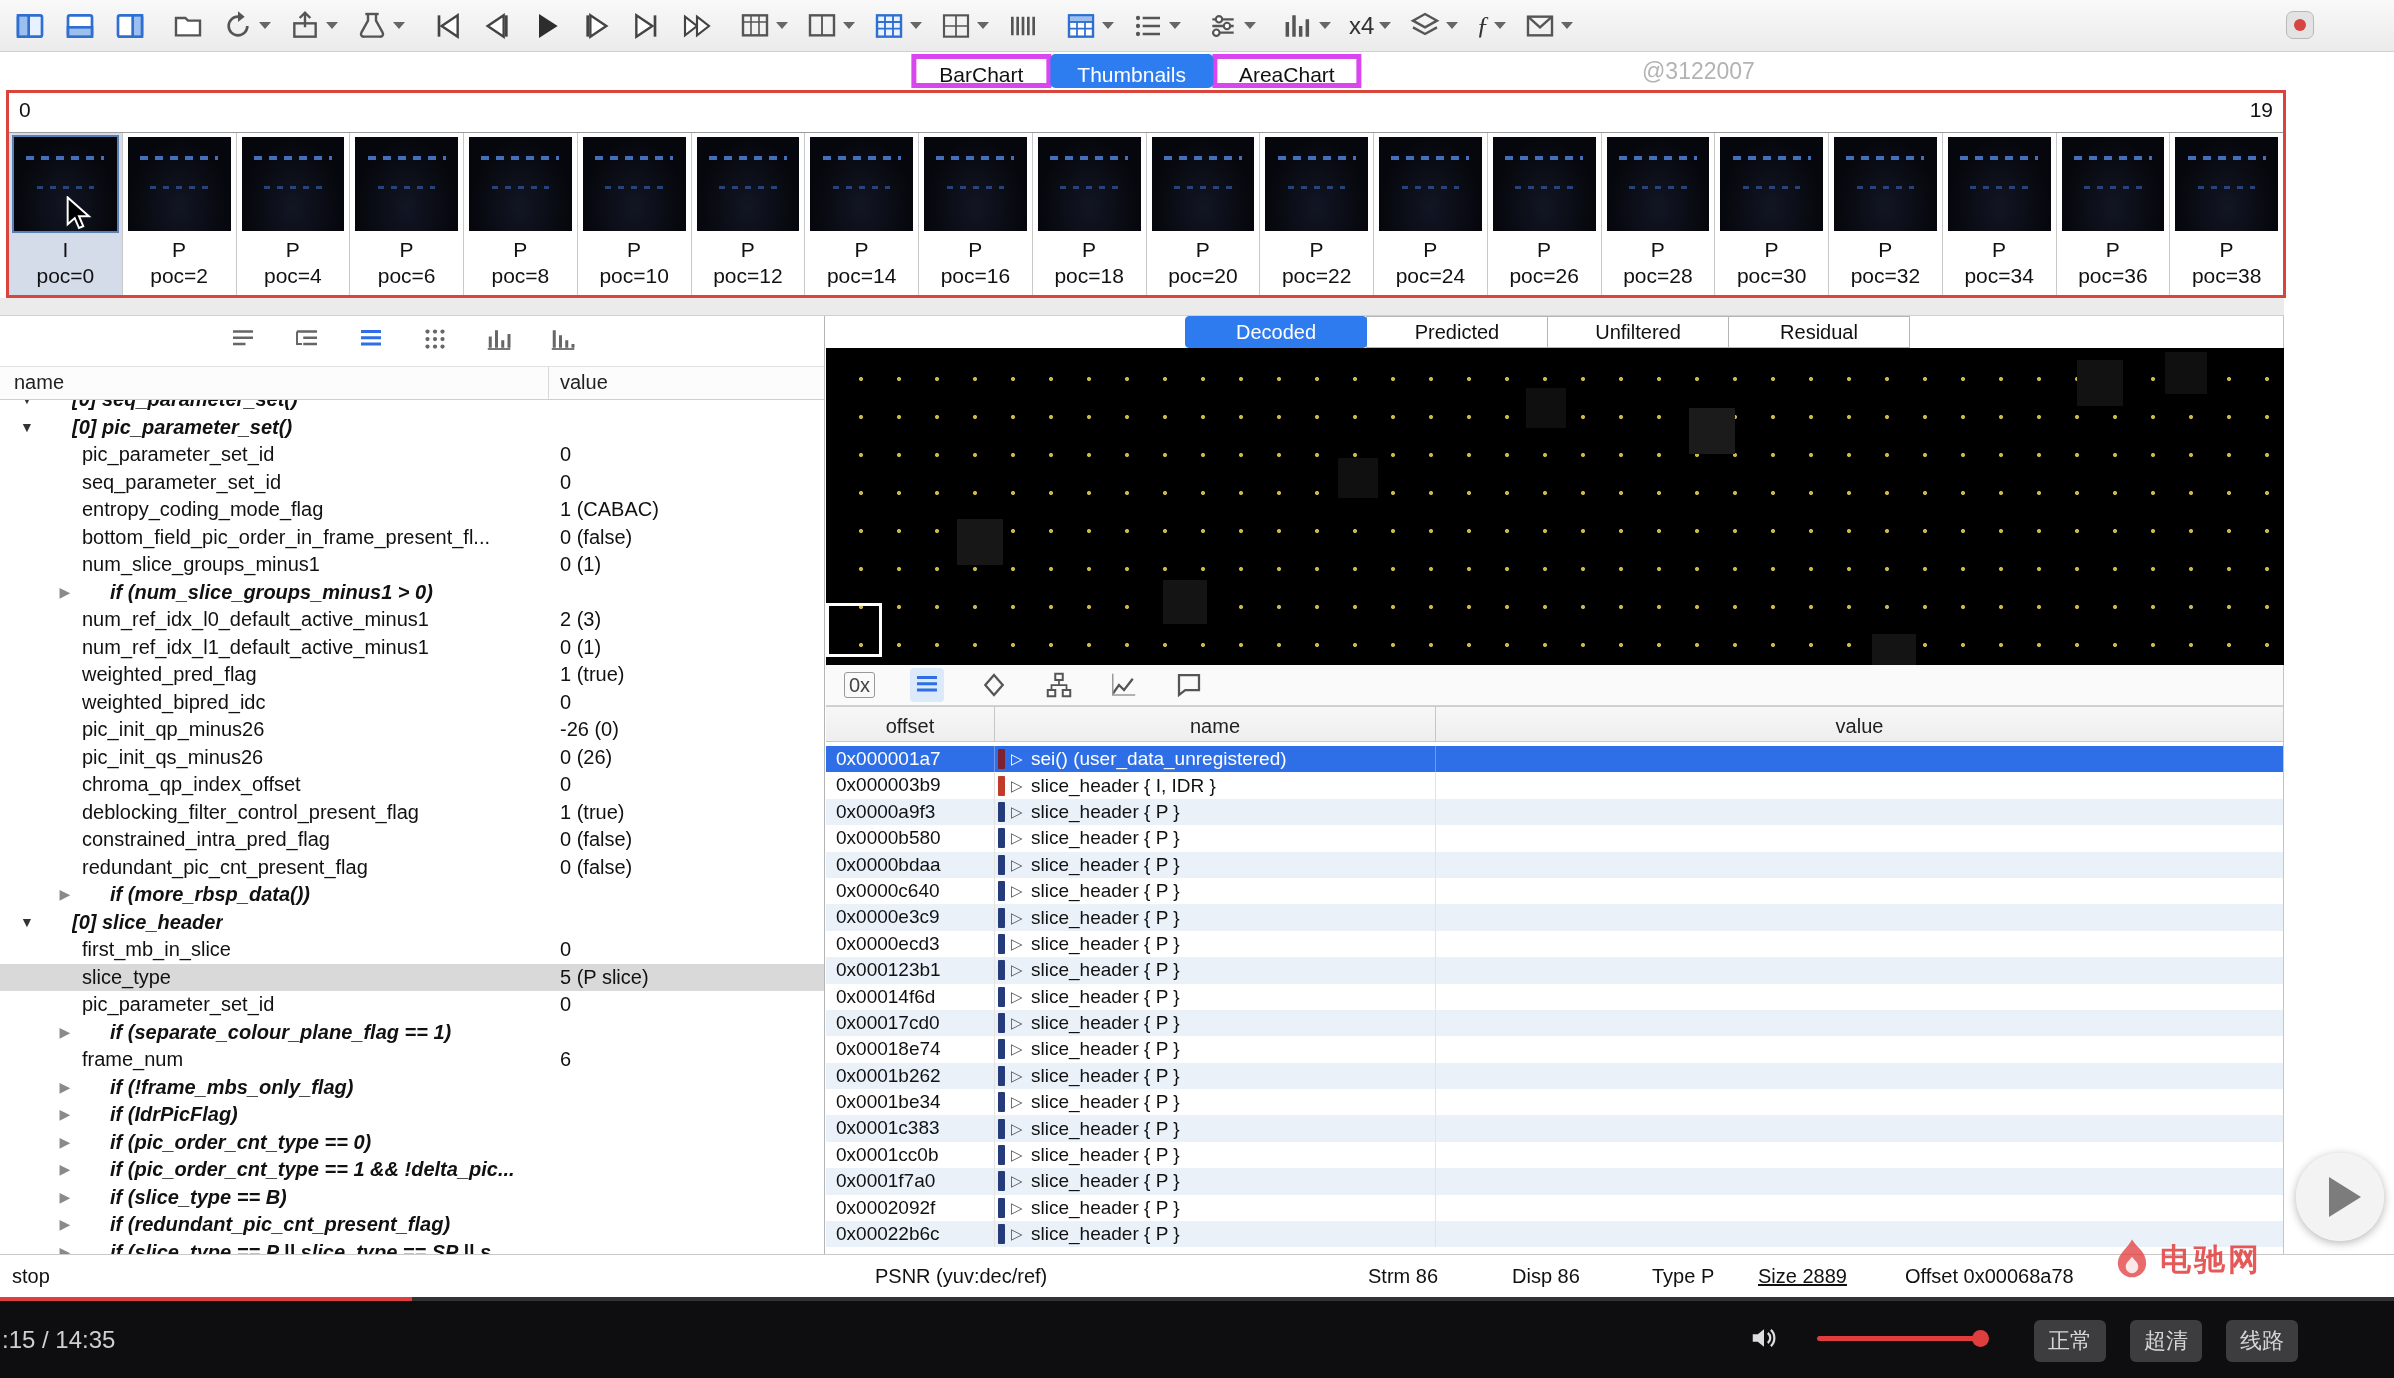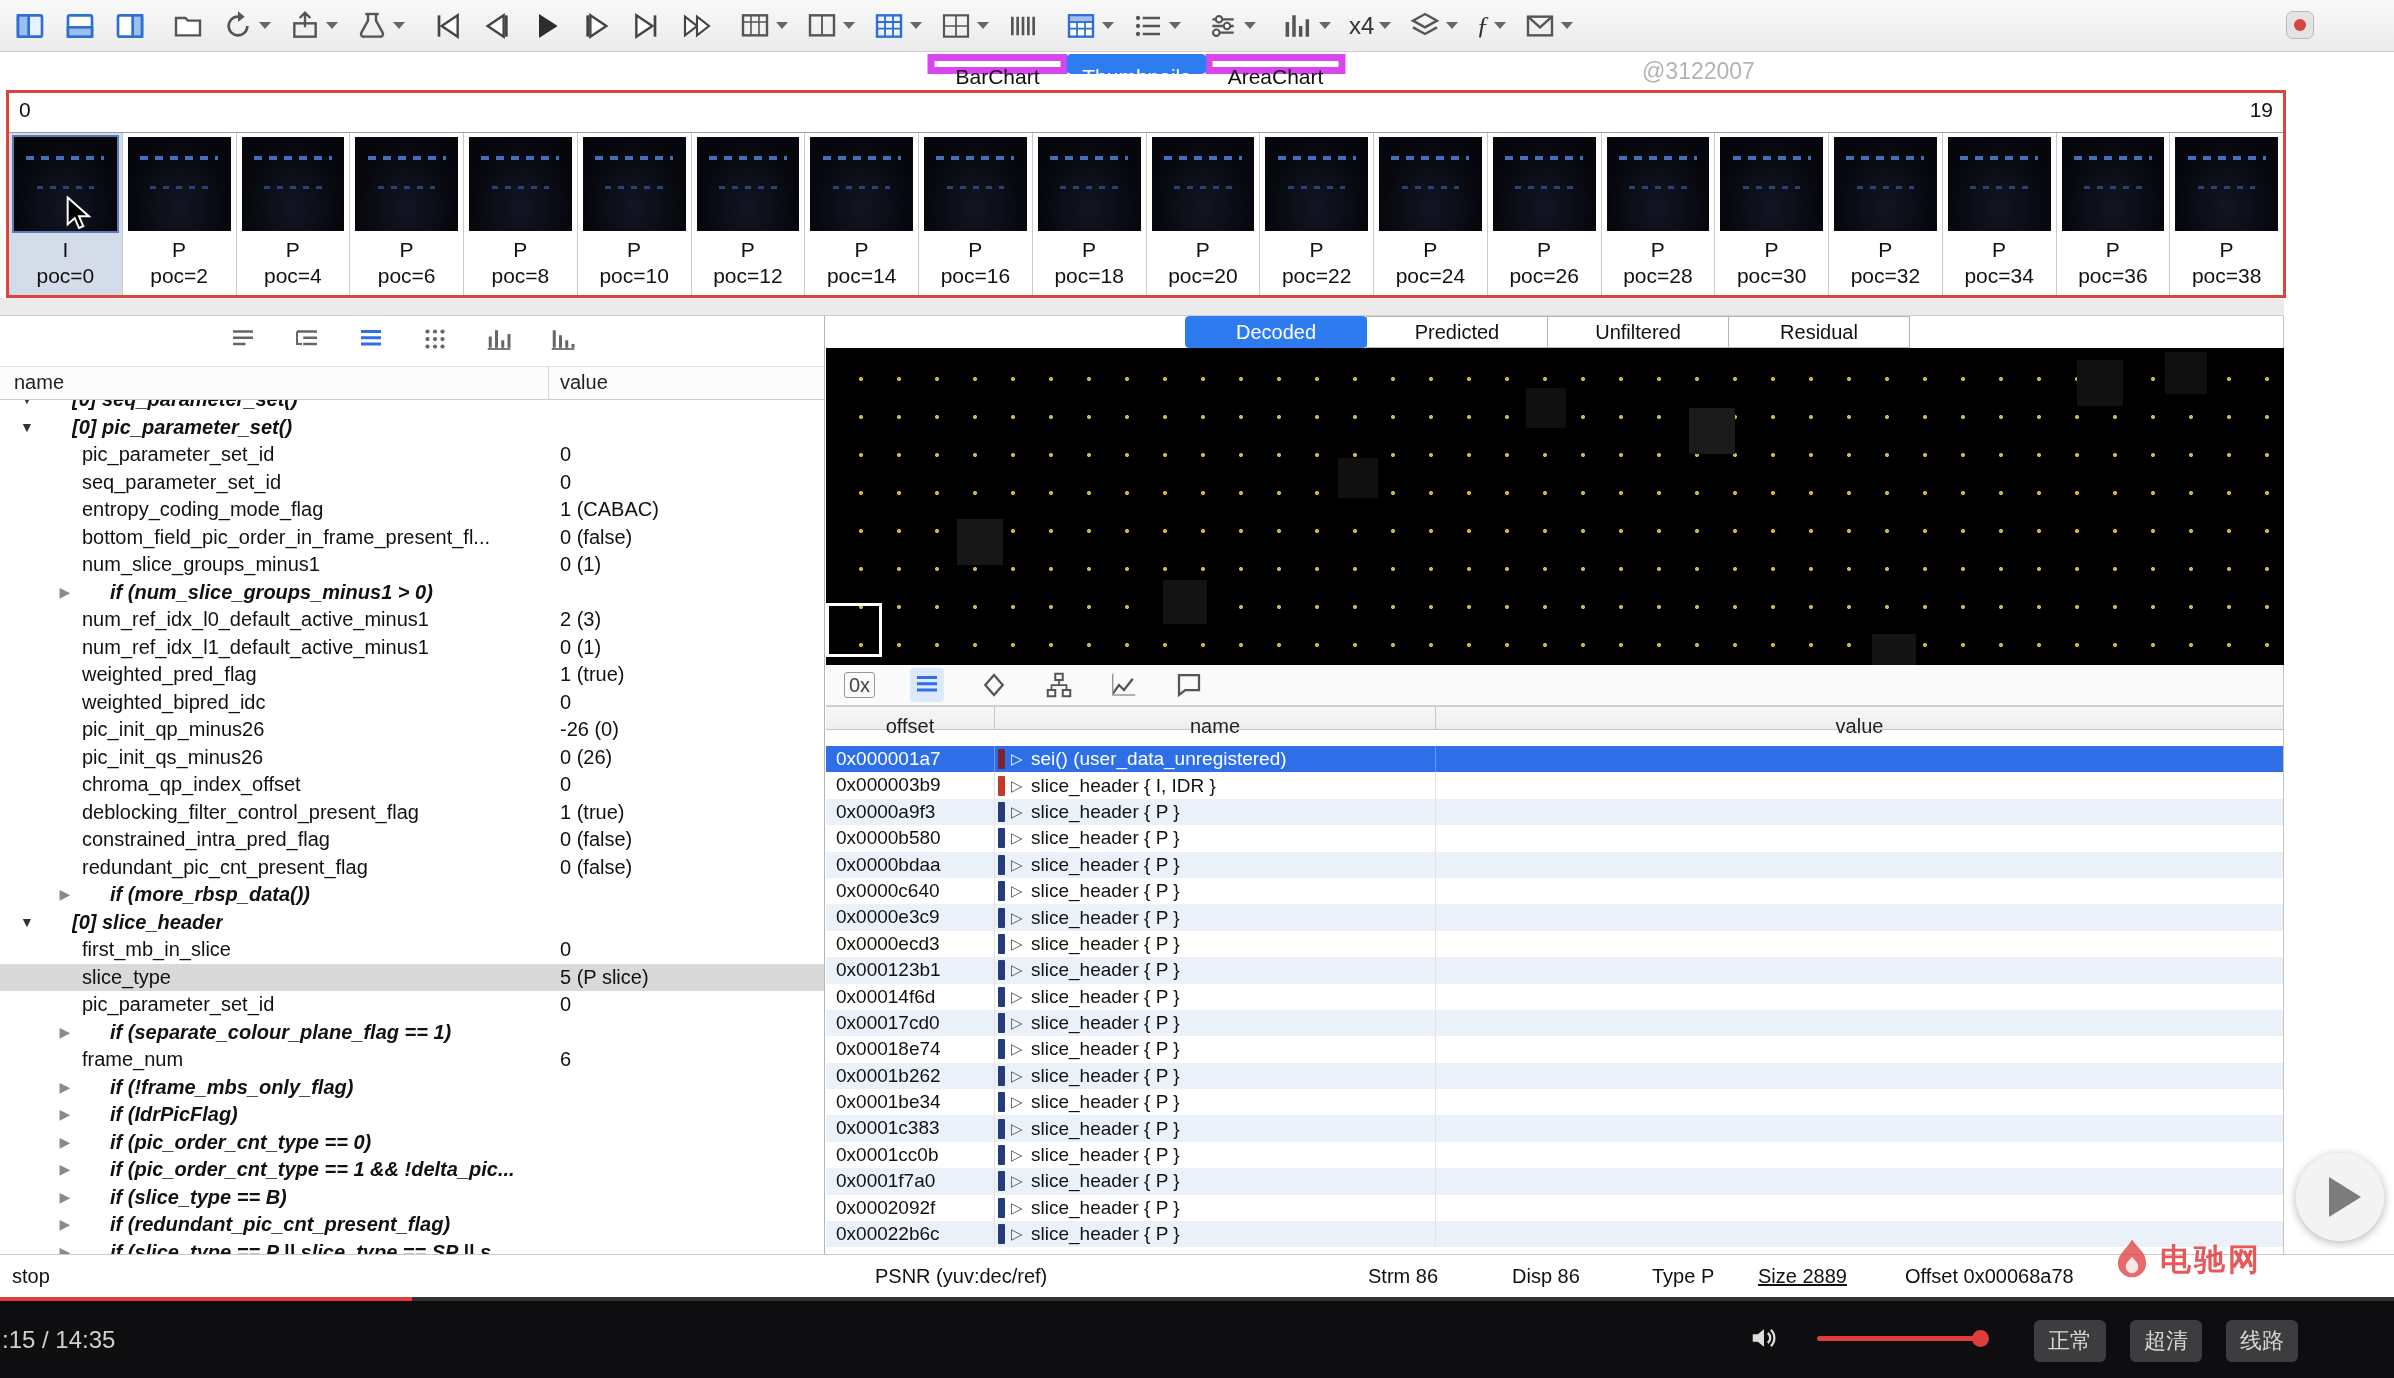--- a/index.html
+++ b/index.html
@@ -14,22 +14,22 @@
   .tic { display:flex; align-items:center; gap:5px; cursor:default; }
   .tic svg { display:block; }
   .chev { width:0; height:0; border-left:6px solid transparent; border-right:6px solid transparent; border-top:7px solid #666; }
   .xtxt { font-size:24px; color:#333; } .fxtxt { font-size:26px; font-style:italic; font-family:"Liberation Serif",serif; color:#333; }
   .rec { position:absolute; left:2286px; top:11px; width:28px; height:28px; border-radius:7px; background:#e3e3e3; border:1px solid #b9b9b9; display:flex; align-items:center; justify-content:center; }
   .rec i { width:12px; height:12px; border-radius:50%; background:#d64541; display:block; }
 
   
   .tabrow { position:absolute; left:0; top:52px; width:2394px; height:38px; background:#fff; }
   .seg { position:absolute; left:1137px; top:2px; transform:translateX(-50%); display:flex; }
-  .seg-btn { min-width:140px; padding:0 6px; height:20px; line-height:32px; text-align:center; font-size:21px;
-    border:7px solid #d946ef; margin-left:-1px; background:#fff; color:#111; }
+  .seg-btn { min-width:140px; padding:0 22px; height:34px; line-height:32px; text-align:center; font-size:21px;
+    border:5px solid #d946ef; margin-left:-1px; background:#fff; color:#111; }
   .seg-btn.active { background:#2e7df0; border-color:#2e7df0; color:#fff; border-radius:5px; z-index:2; }
   .uid { position:absolute; left:1642px; top:6px; font-size:23px; color:#b3b3b3; }
 
   
   .filmstrip { position:absolute; left:6px; top:90px; width:2280px; height:208px; border:3px solid #d9453c; background:#fff; }
   .ruler { position:absolute; left:0; top:0; right:0; height:40px; border-bottom:1px solid #9a9a9a; }
   .r0 { position:absolute; left:10px; top:5px; font-size:21px; }
   .r19 { position:absolute; right:10px; top:5px; font-size:21px; }
   .frames { position:absolute; left:0; top:40px; right:0; bottom:0; display:flex; }
   .fcell { flex:1; border-right:1px solid #c9c9c9; overflow:hidden; }
@@ -76,21 +76,21 @@
   .vtab.active { background:#2e7bf0; border-color:#2e7bf0; color:#fff; border-radius:4px; z-index:2; }
   .frameview { position:absolute; left:0; top:32px; width:1458px; height:317px; background:#000;
     background-image:radial-gradient(circle, rgba(214,194,74,.95) 1.6px, transparent 2.4px);
     background-size:38px 38px; background-position:16px 12px; overflow:hidden; }
   .mbsq { position:absolute; }
   .selrect { position:absolute; left:0; top:255px; width:56px; height:54px; border:3px solid #fff; }
   .mbtb { position:absolute; left:0; top:349px; width:100%; height:41px; background:#fafafa; border-bottom:1px solid #d2d2d2;
     display:flex; align-items:center; gap:35px; padding-left:18px; }
   .mbtb .hex { font-size:20px; color:#444; border:1px solid #999; border-radius:3px; padding:0 4px; line-height:24px; }
   .mbtb .sel-ic { background:#dcE9fb; border-radius:4px; padding:2px; }
-  .sh { position:absolute; left:0; top:390px; width:100%; height:24px; display:flex;
+  .sh { position:absolute; left:0; top:390px; width:100%; height:36px; display:flex;
     background:linear-gradient(#f7f7f7,#eeeeee); border-top:1px solid #cdcdcd; border-bottom:1px solid #c6c6c6;
     font-size:20px; color:#222; }
   .sh > div { line-height:38px; text-align:center; border-right:1px solid #c6c6c6; }
   .h-off { width:169px; } .h-name { width:441px; } .h-val { flex:1; border-right:none !important; }
   .srows { position:absolute; left:0; top:430px; width:100%; height:508px; overflow:hidden; }
   .srow { display:flex; height:26.4px; font-size:19px; }
   .srow.salt { background:#eaf1f9; }
   .srow.ssel { background:#2e6fe8; color:#fff; }
   .soff { width:169px; padding-left:10px; line-height:26.4px; border-right:1px solid #e3e3e3; }
   .snamec { width:441px; display:flex; align-items:center; border-right:1px solid #e3e3e3; }

